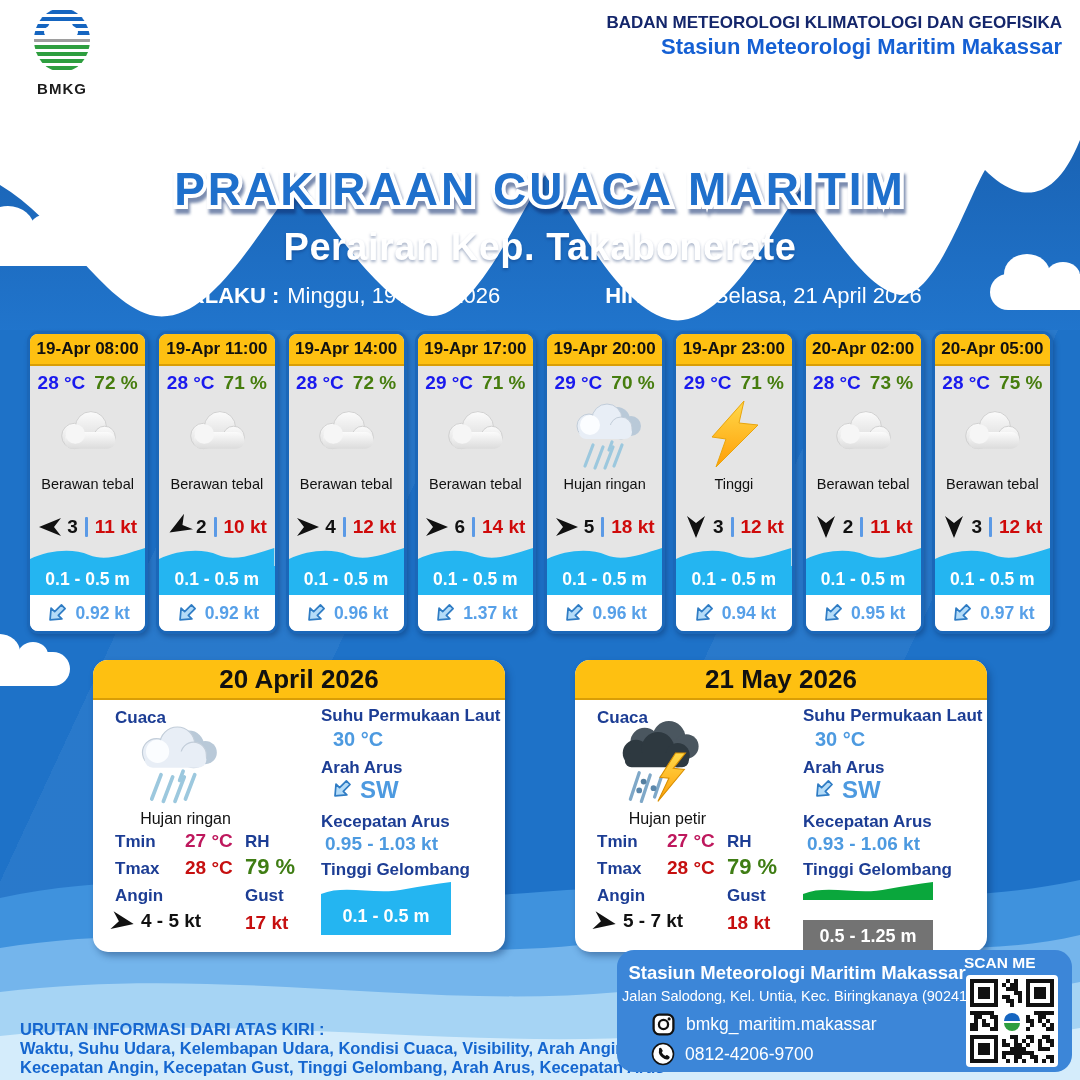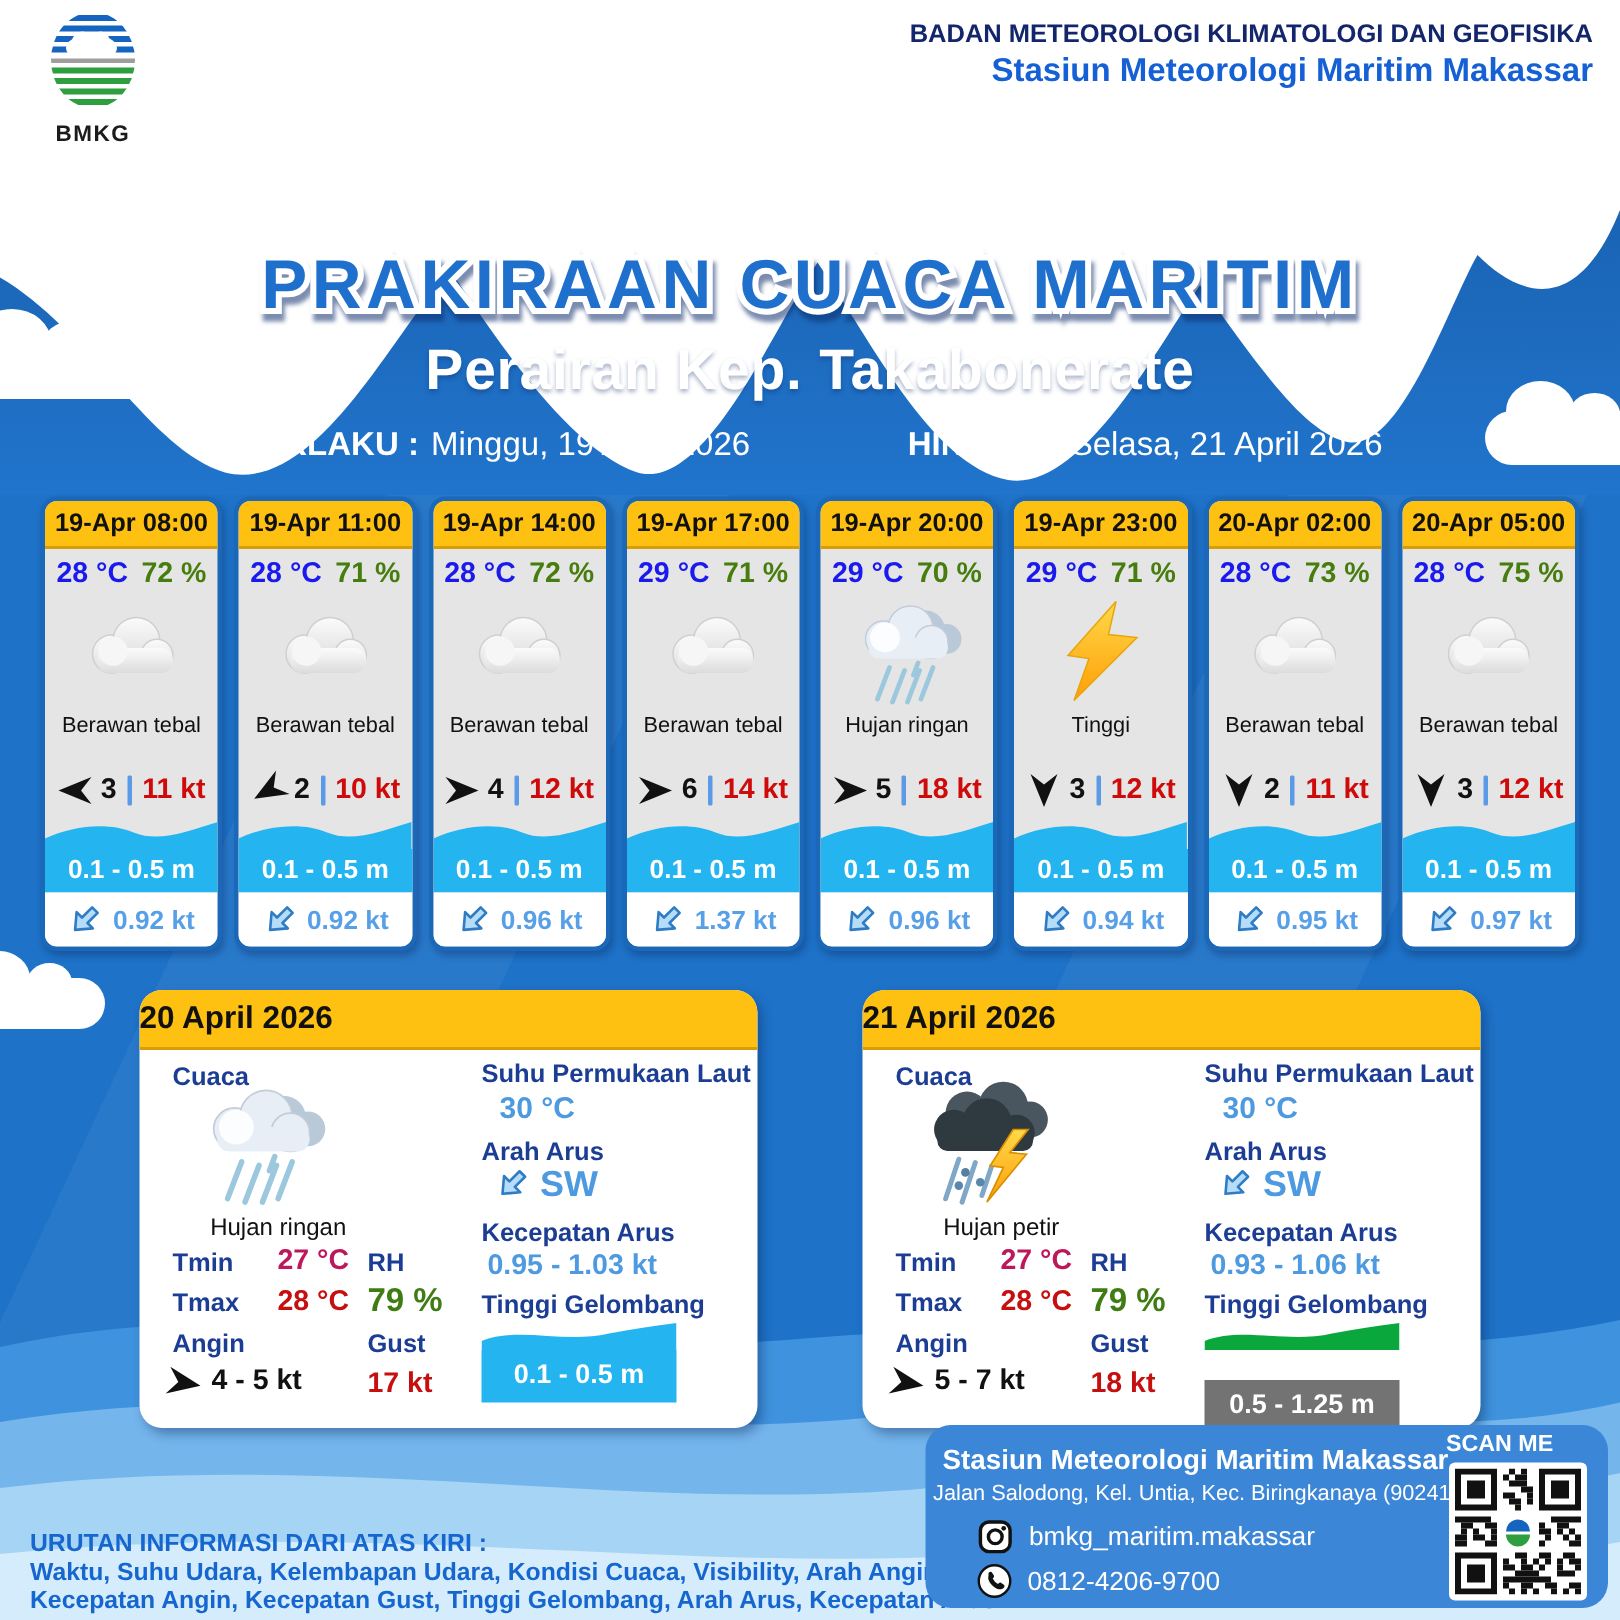--- a/index.html
+++ b/index.html
@@ -68,21 +68,21 @@
     font-size:17.5px;font-weight:bold;}
   .hcard-current{height:36px;display:flex;align-items:center;justify-content:center;gap:7px;
     font-size:17.5px;font-weight:bold;color:#57a0e8;background:#fff;}
   .cur-arrow{display:inline-flex;width:23px;height:23px;transform:rotate(135deg);}
 
   
   .dcard{position:absolute;width:412px;height:292px;background:#fff;border-radius:15px;
     box-shadow:3px 4px 7px rgba(8,40,90,.4);overflow:hidden;}
   .dcard1{left:93px;top:660px;} .dcard2{left:575px;top:660px;}
   .dcard-head{height:38px;line-height:38px;background:#fec011;border-bottom:2px solid #d99e06;
-    font-size:21px;font-weight:bold;color:#111;}
+    text-align:center;font-size:26px;font-weight:bold;color:#111;}
   .dlabel{position:absolute;font-size:17px;font-weight:bold;color:#1c3d94;}
   .dval{position:absolute;font-size:19px;font-weight:bold;}
   .d-cond{position:absolute;left:0;top:150px;width:185px;text-align:center;font-size:16px;color:#111;}
   .d-icon{position:absolute;left:34px;top:60px;}
   .blue{color:#be185d;} .red{color:#c60f0f;} .green{color:#3f7d14;} .lblue{color:#4d9ae0;text-align:right;}
   .d-windrow{position:absolute;left:18px;top:250px;display:flex;align-items:center;gap:6px;
     font-size:19px;font-weight:bold;color:#111;}
   .d-swrow{position:absolute;left:238px;top:116px;display:flex;align-items:center;gap:6px;}
   .d-sw{font-size:24px;font-weight:bold;color:#4d9ae0;}
   .d-wavebox{position:absolute;left:228px;top:222px;width:130px;}
@@ -593,21 +593,21 @@
     <div class="dlabel" style="left:228px;top:200px">Tinggi Gelombang</div>
     <div class="d-wavebox">
       <svg width="130" height="18" viewBox="0 0 130 18" preserveAspectRatio="none">
           <path d="M0,18 L0,12 C25,2 55,14 85,7 C100,4 115,2 130,0 L130,18 Z" style="fill: rgb(36, 181, 241);"></path>
         </svg>
       <div class="d-waveband" style="background-color: rgb(36, 181, 241);">0.1 - 0.5 m</div>
     </div>
   </div>
 
   <div class="dcard dcard2">
-    <div class="dcard-head">21 April 2026</div>
+    <div class="dcard-head">21 May 2026</div>
     <div class="dlabel" style="left:22px;top:48px">Cuaca</div>
     <div class="d-icon"><svg width="100" height="88" viewBox="0 0 90 80">
           <use href="#ic-storm"></use>
         </svg></div>
     <div class="d-cond">Hujan petir</div>
     <div class="dlabel" style="left:22px;top:172px">Tmin</div>
     <div class="dval blue" style="left:92px;top:170px">27 °C</div>
     <div class="dlabel" style="left:22px;top:199px">Tmax</div>
     <div class="dval red" style="left:92px;top:197px">28 °C</div>
     <div class="dlabel" style="left:22px;top:226px">Angin</div>

